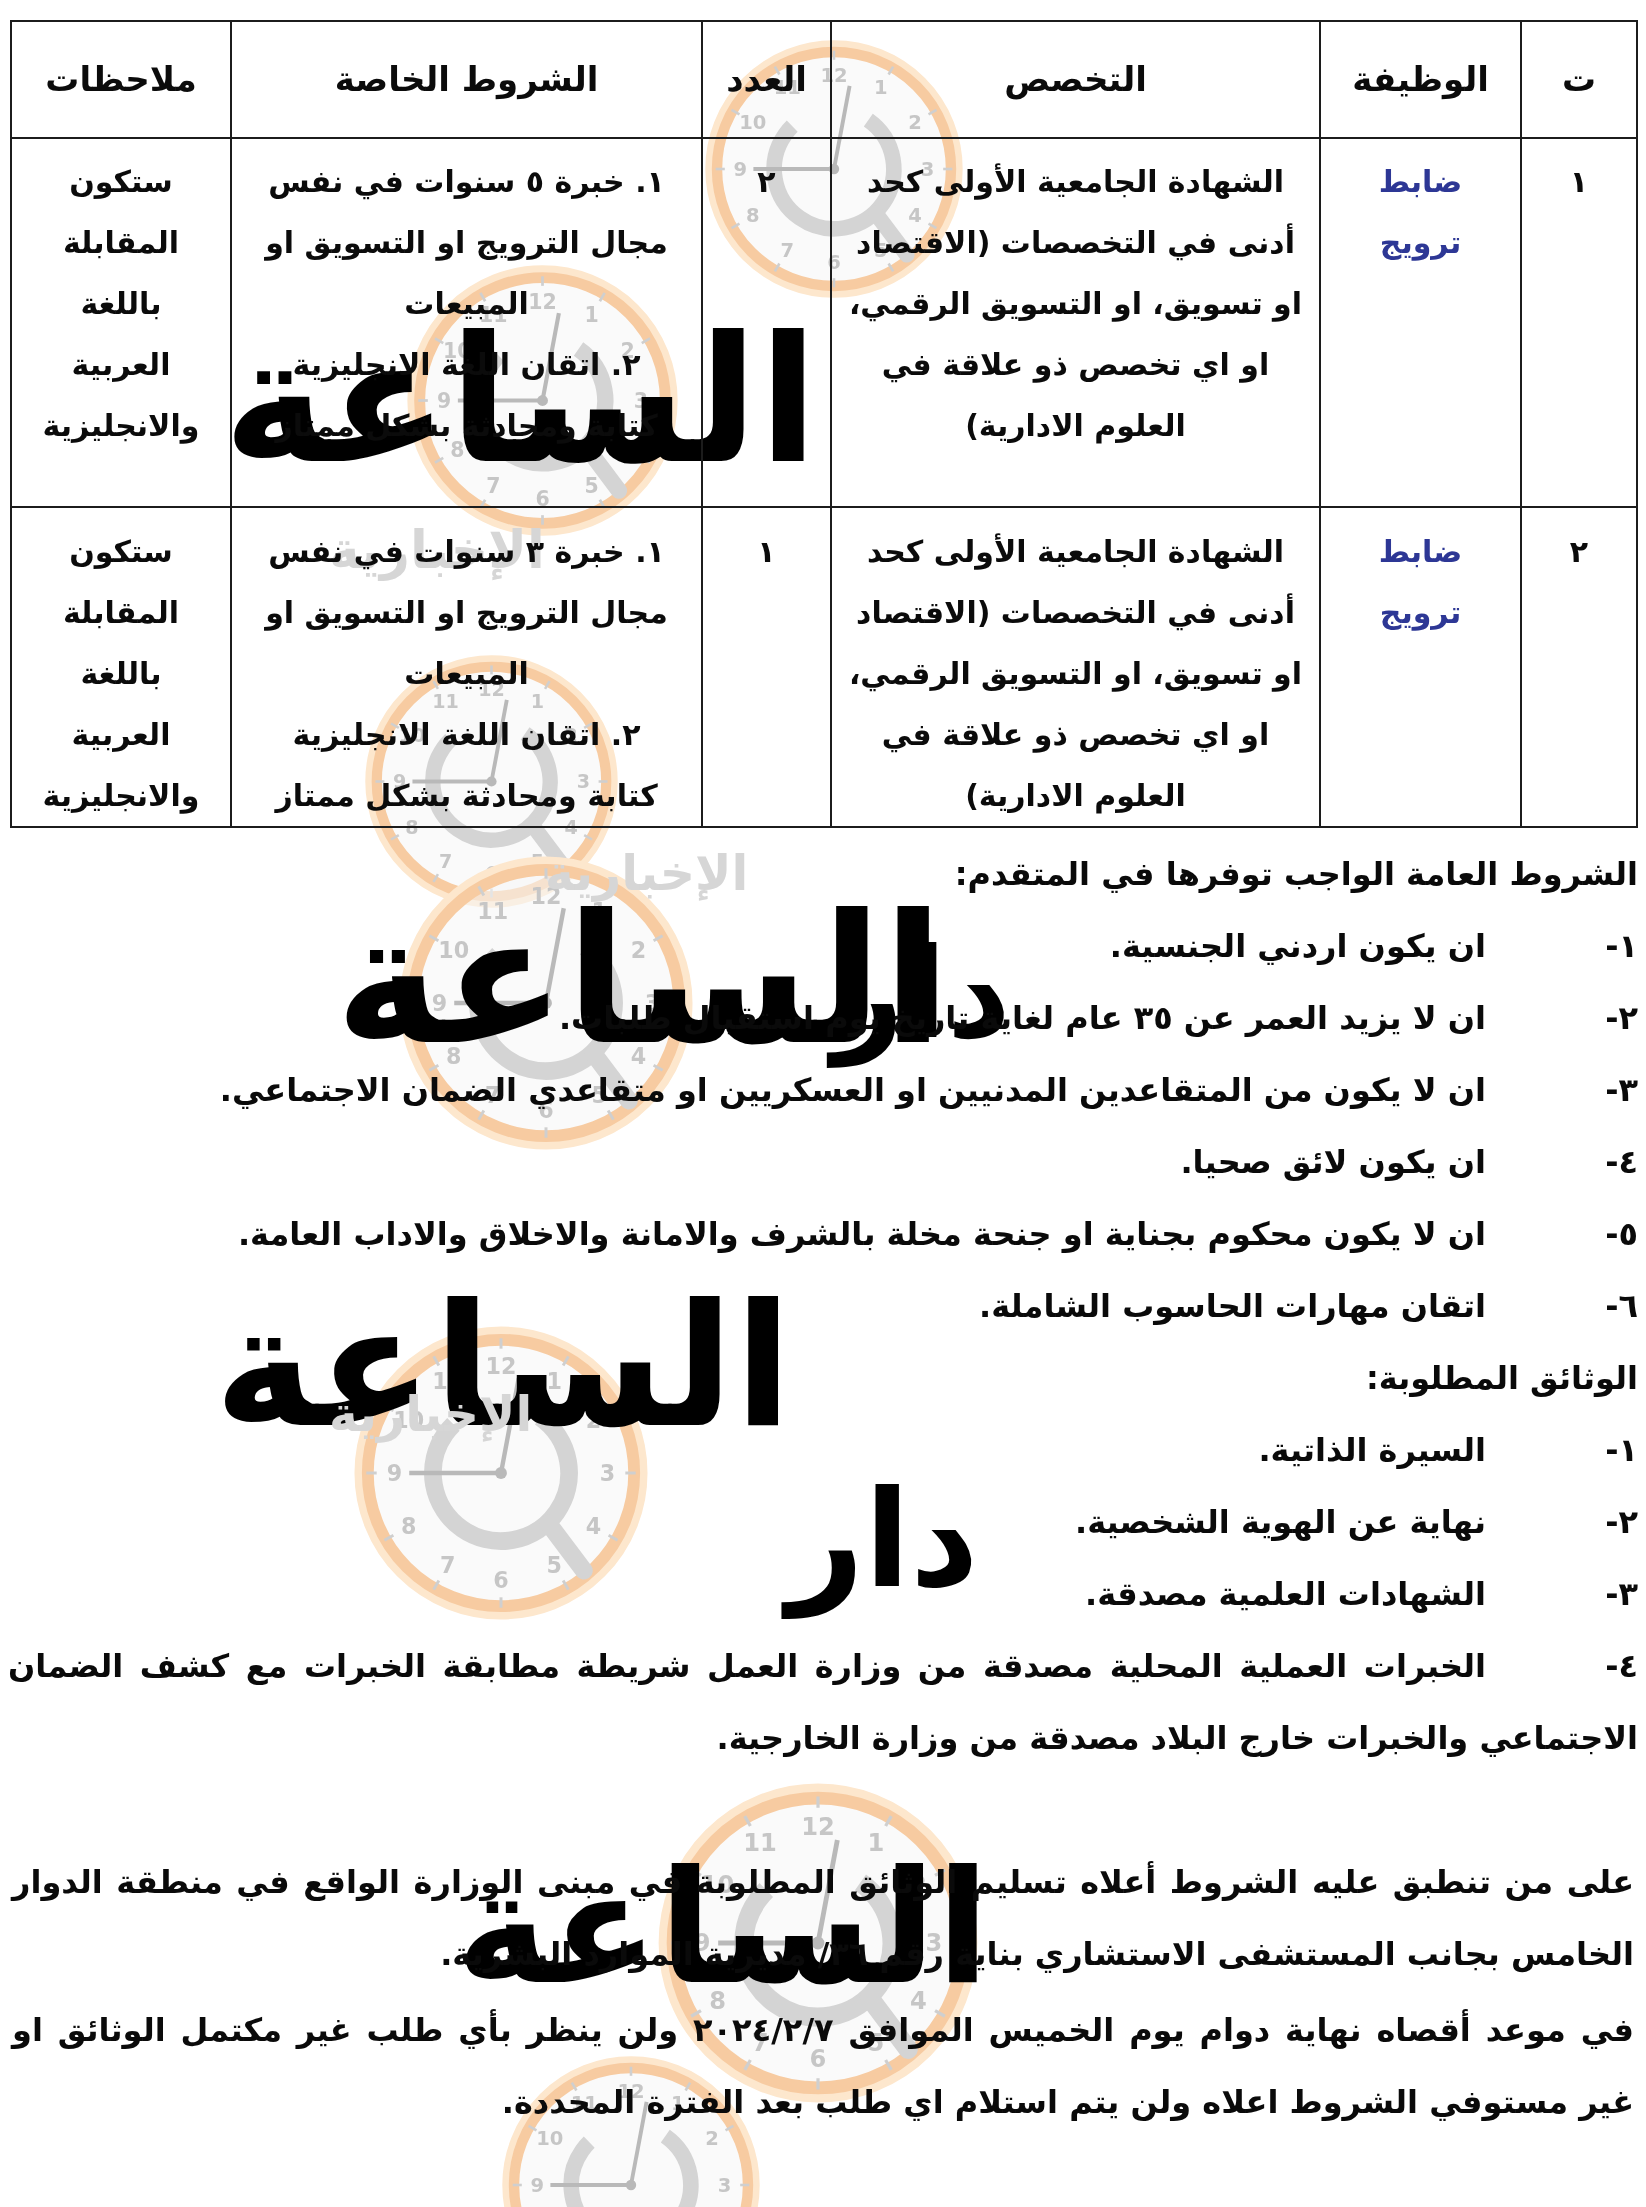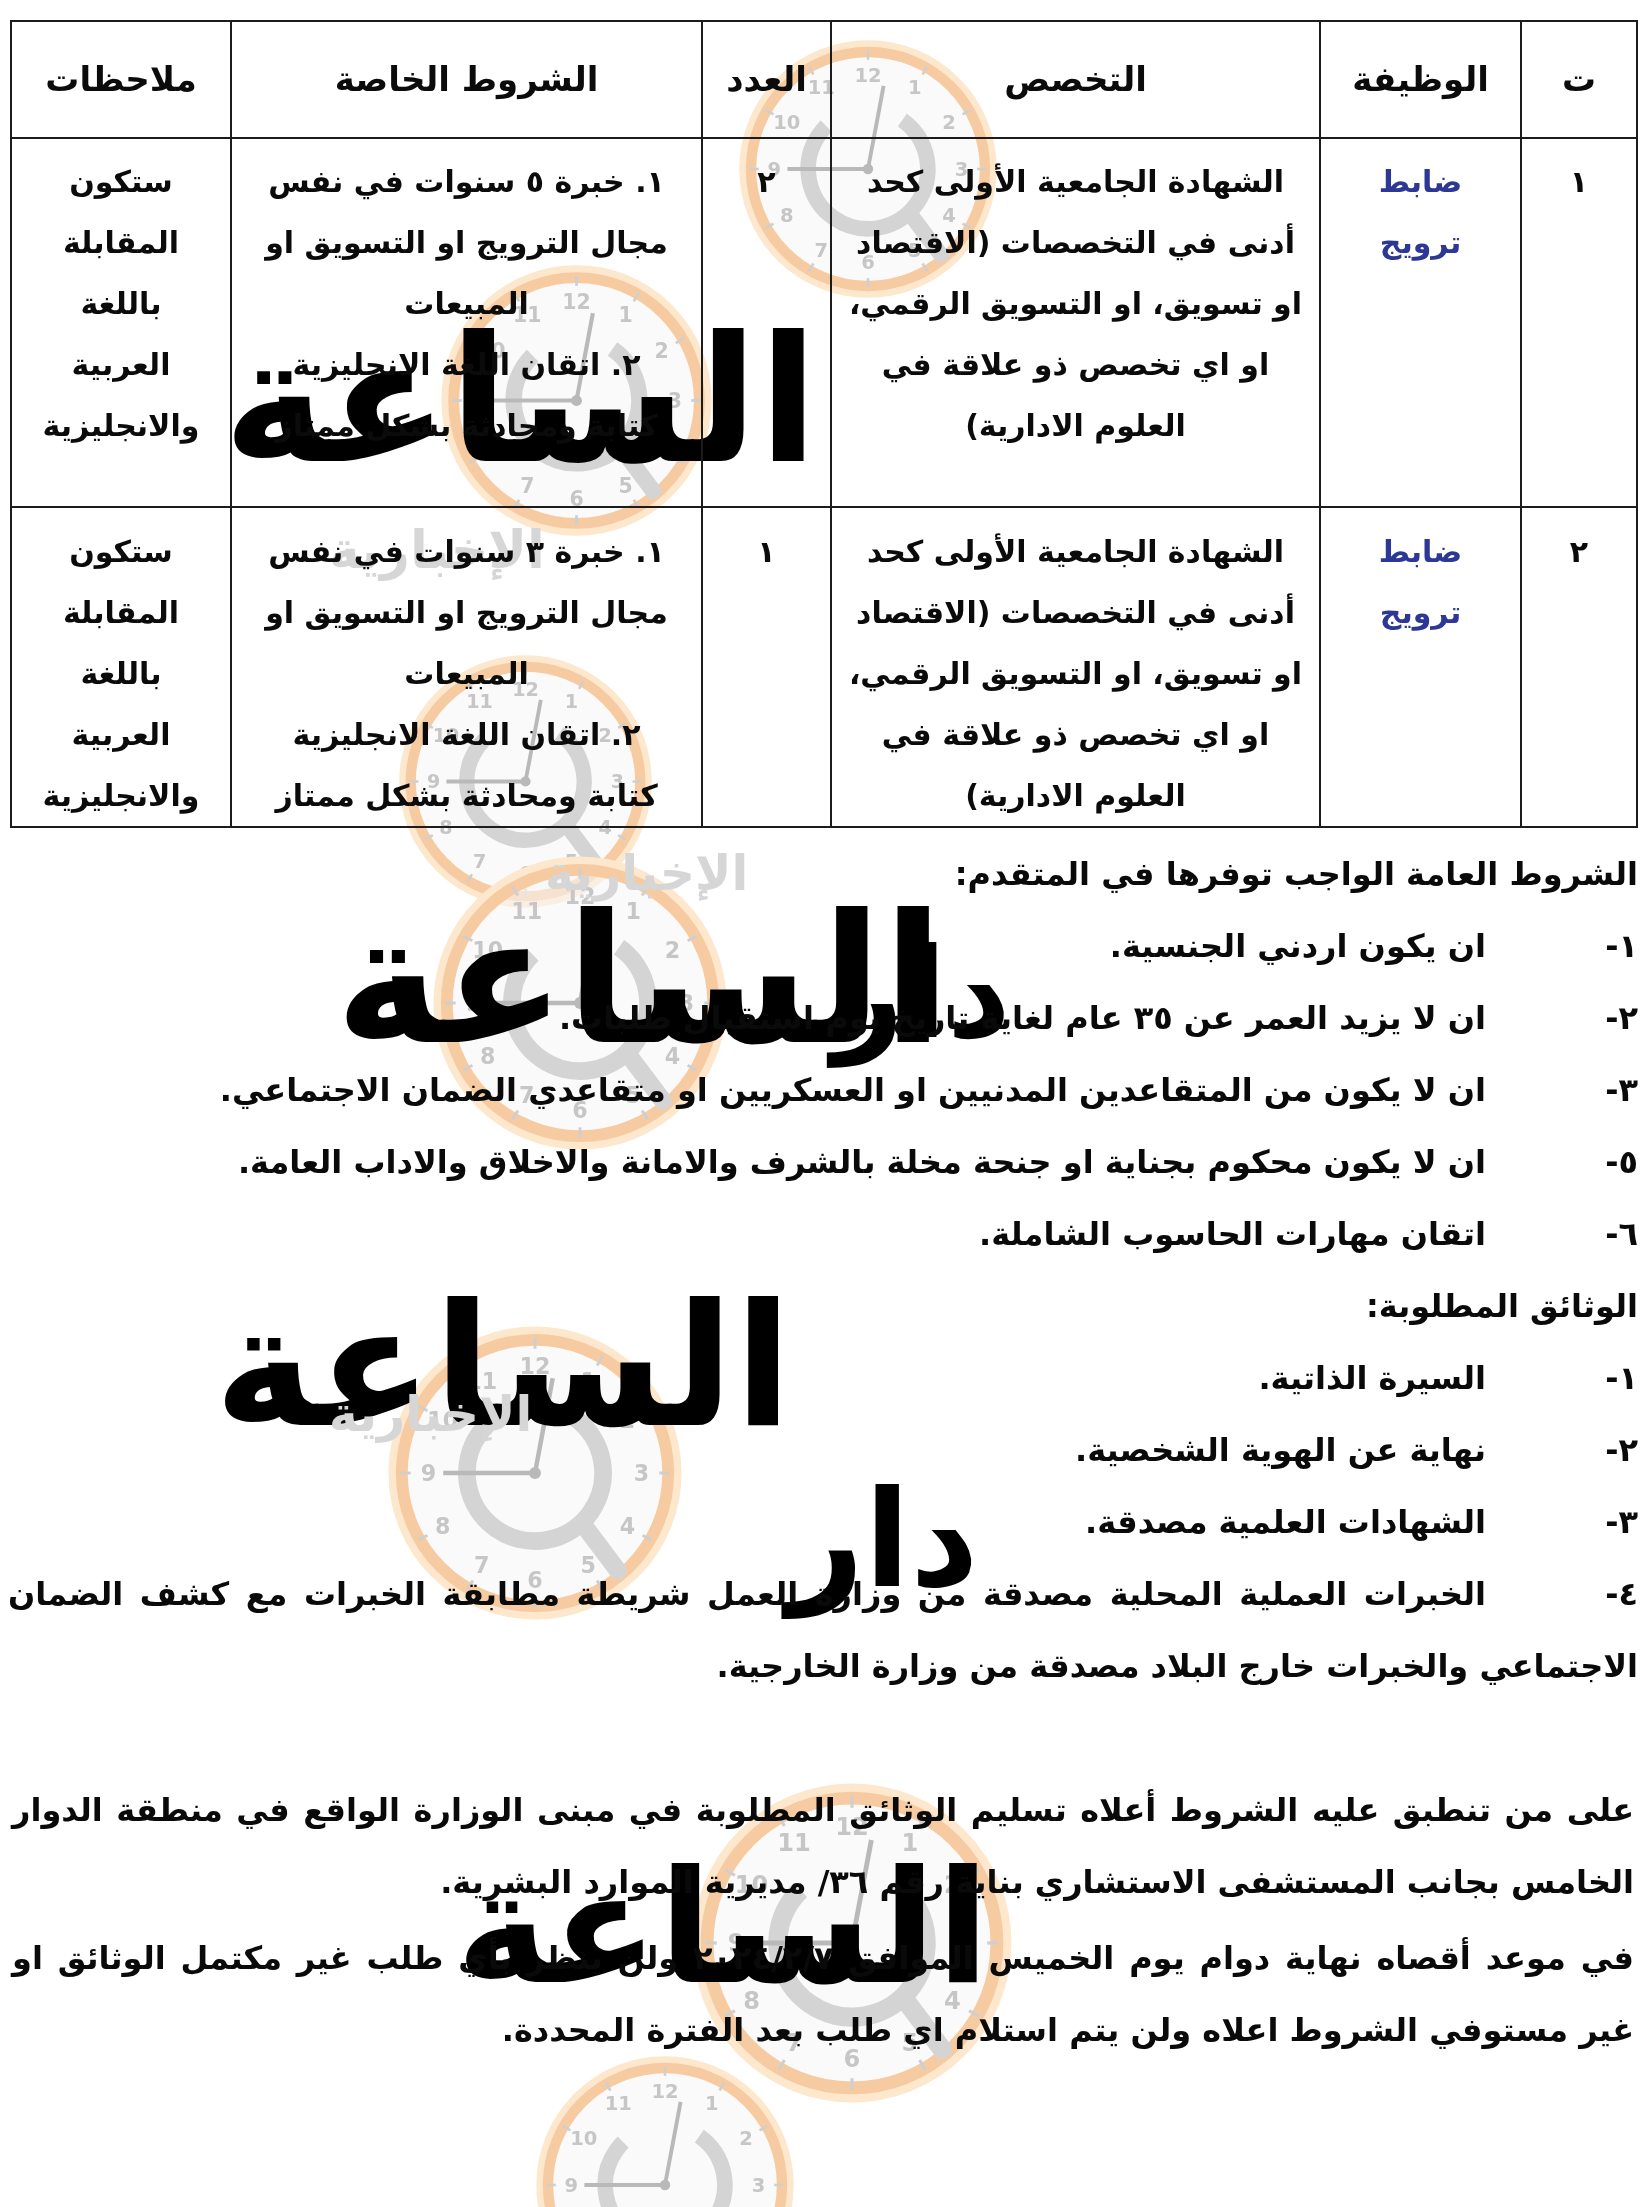--- a/index.html
+++ b/index.html
@@ -8,21 +8,21 @@
     width:1647px;height:2208px;
     background:#ffffff;
     overflow:hidden;
     direction:rtl;
     font-family:"DejaVu Sans", sans-serif;
     font-weight:bold;
     color:#0b0b0b;
   }
   
   .wm-layer{position:absolute;inset:0;z-index:0;pointer-events:none;}
-  .wm-clock{position:absolute;padding-left:34px;}
+  .wm-clock{position:absolute;}
   .wm-clock svg{width:100%;height:100%;display:block;}
   .wm-text{
     position:absolute;
     color:#000000;
     font-weight:bold;
     line-height:1;
     white-space:nowrap;
   }
   .wm-text.tag{color:#d6d6d6;}
   
@@ -414,20 +414,23 @@
       <div class="bt-line">
         <span class="num">١-</span><span>ان يكون اردني الجنسية.</span>
       </div>
       <div class="bt-line">
         <span class="num">٢-</span><span>ان لا يزيد العمر عن ٣٥ عام لغاية تاريخ يوم استقبال طلبات.</span>
       </div>
       <div class="bt-line">
         <span class="num">٣-</span><span>ان لا يكون من المتقاعدين المدنيين او العسكريين او متقاعدي الضمان الاجتماعي.</span>
       </div>
       <div class="bt-line">
+        <span class="num">٤-</span><span>ان يكون لائق صحيا.</span>
+      </div>
+      <div class="bt-line">
         <span class="num">٥-</span><span>ان لا يكون محكوم بجناية او جنحة مخلة بالشرف والامانة والاخلاق والاداب العامة.</span>
       </div>
       <div class="bt-line">
         <span class="num">٦-</span><span>اتقان مهارات الحاسوب الشاملة.</span>
       </div>
 
       <div class="bt-line bt-title">الوثائق المطلوبة:</div>
 
       <div class="bt-line">
         <span class="num">١-</span><span>السيرة الذاتية.</span>

